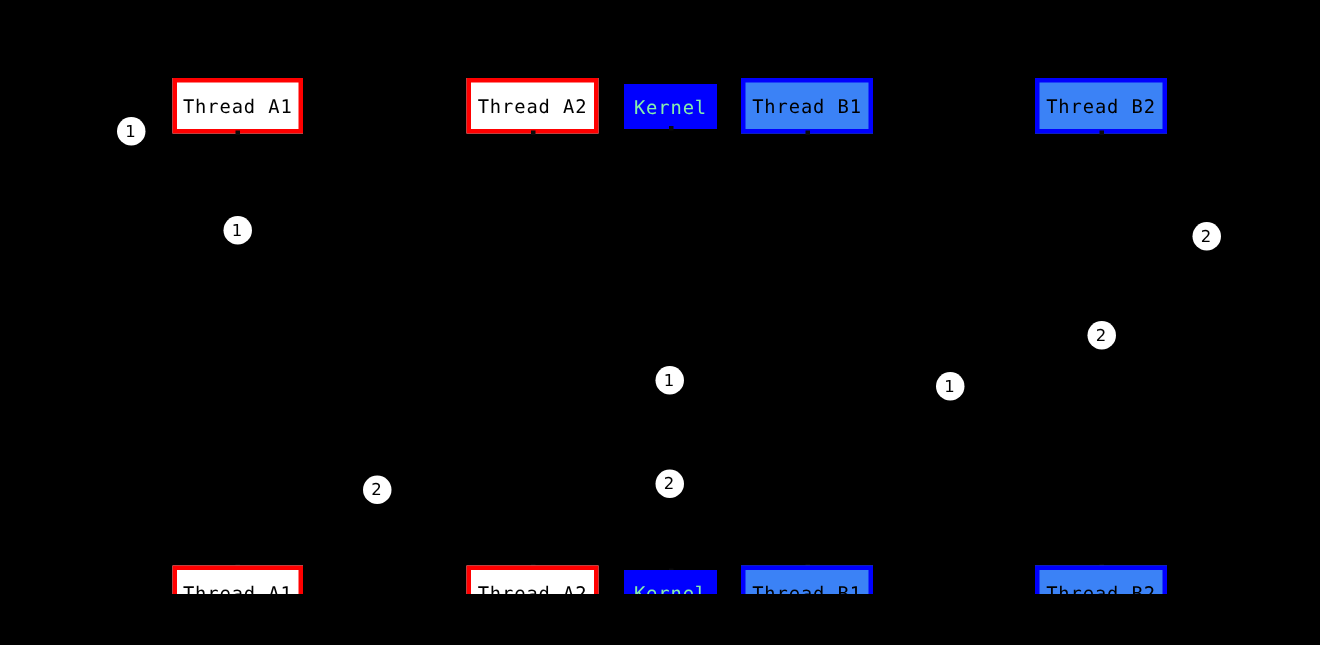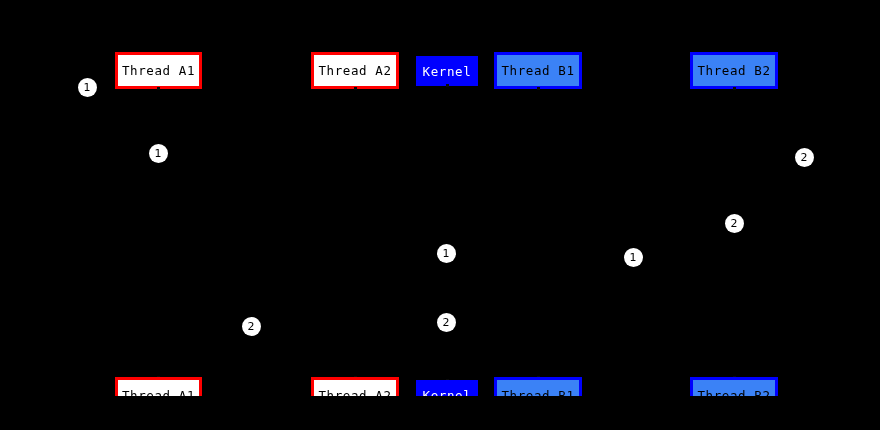--- a/index.html
+++ b/index.html
@@ -27,21 +27,21 @@
     font-size: 12.5px;
     letter-spacing: 0.6px;
     white-space: nowrap;
     color: #000000;
   }
   .participant.red   { border-color: #ff0000; background: #ffffff; color: #000000; }
   .participant.blue  { border-color: #0000ff; background: #3b82f6; color: #000000; }
   .participant.solid-blue {
     border-color: #0000ff;
     background: #0000ff;
-    color: #ffffff;
+    color: #86efac;
     border-width: 0px;
   }
   .lifeline {
     position: absolute;
     width: 1px;
     background: #000000;
   }
   .lifeline-stub {
     position: absolute;
     width: 3px;

